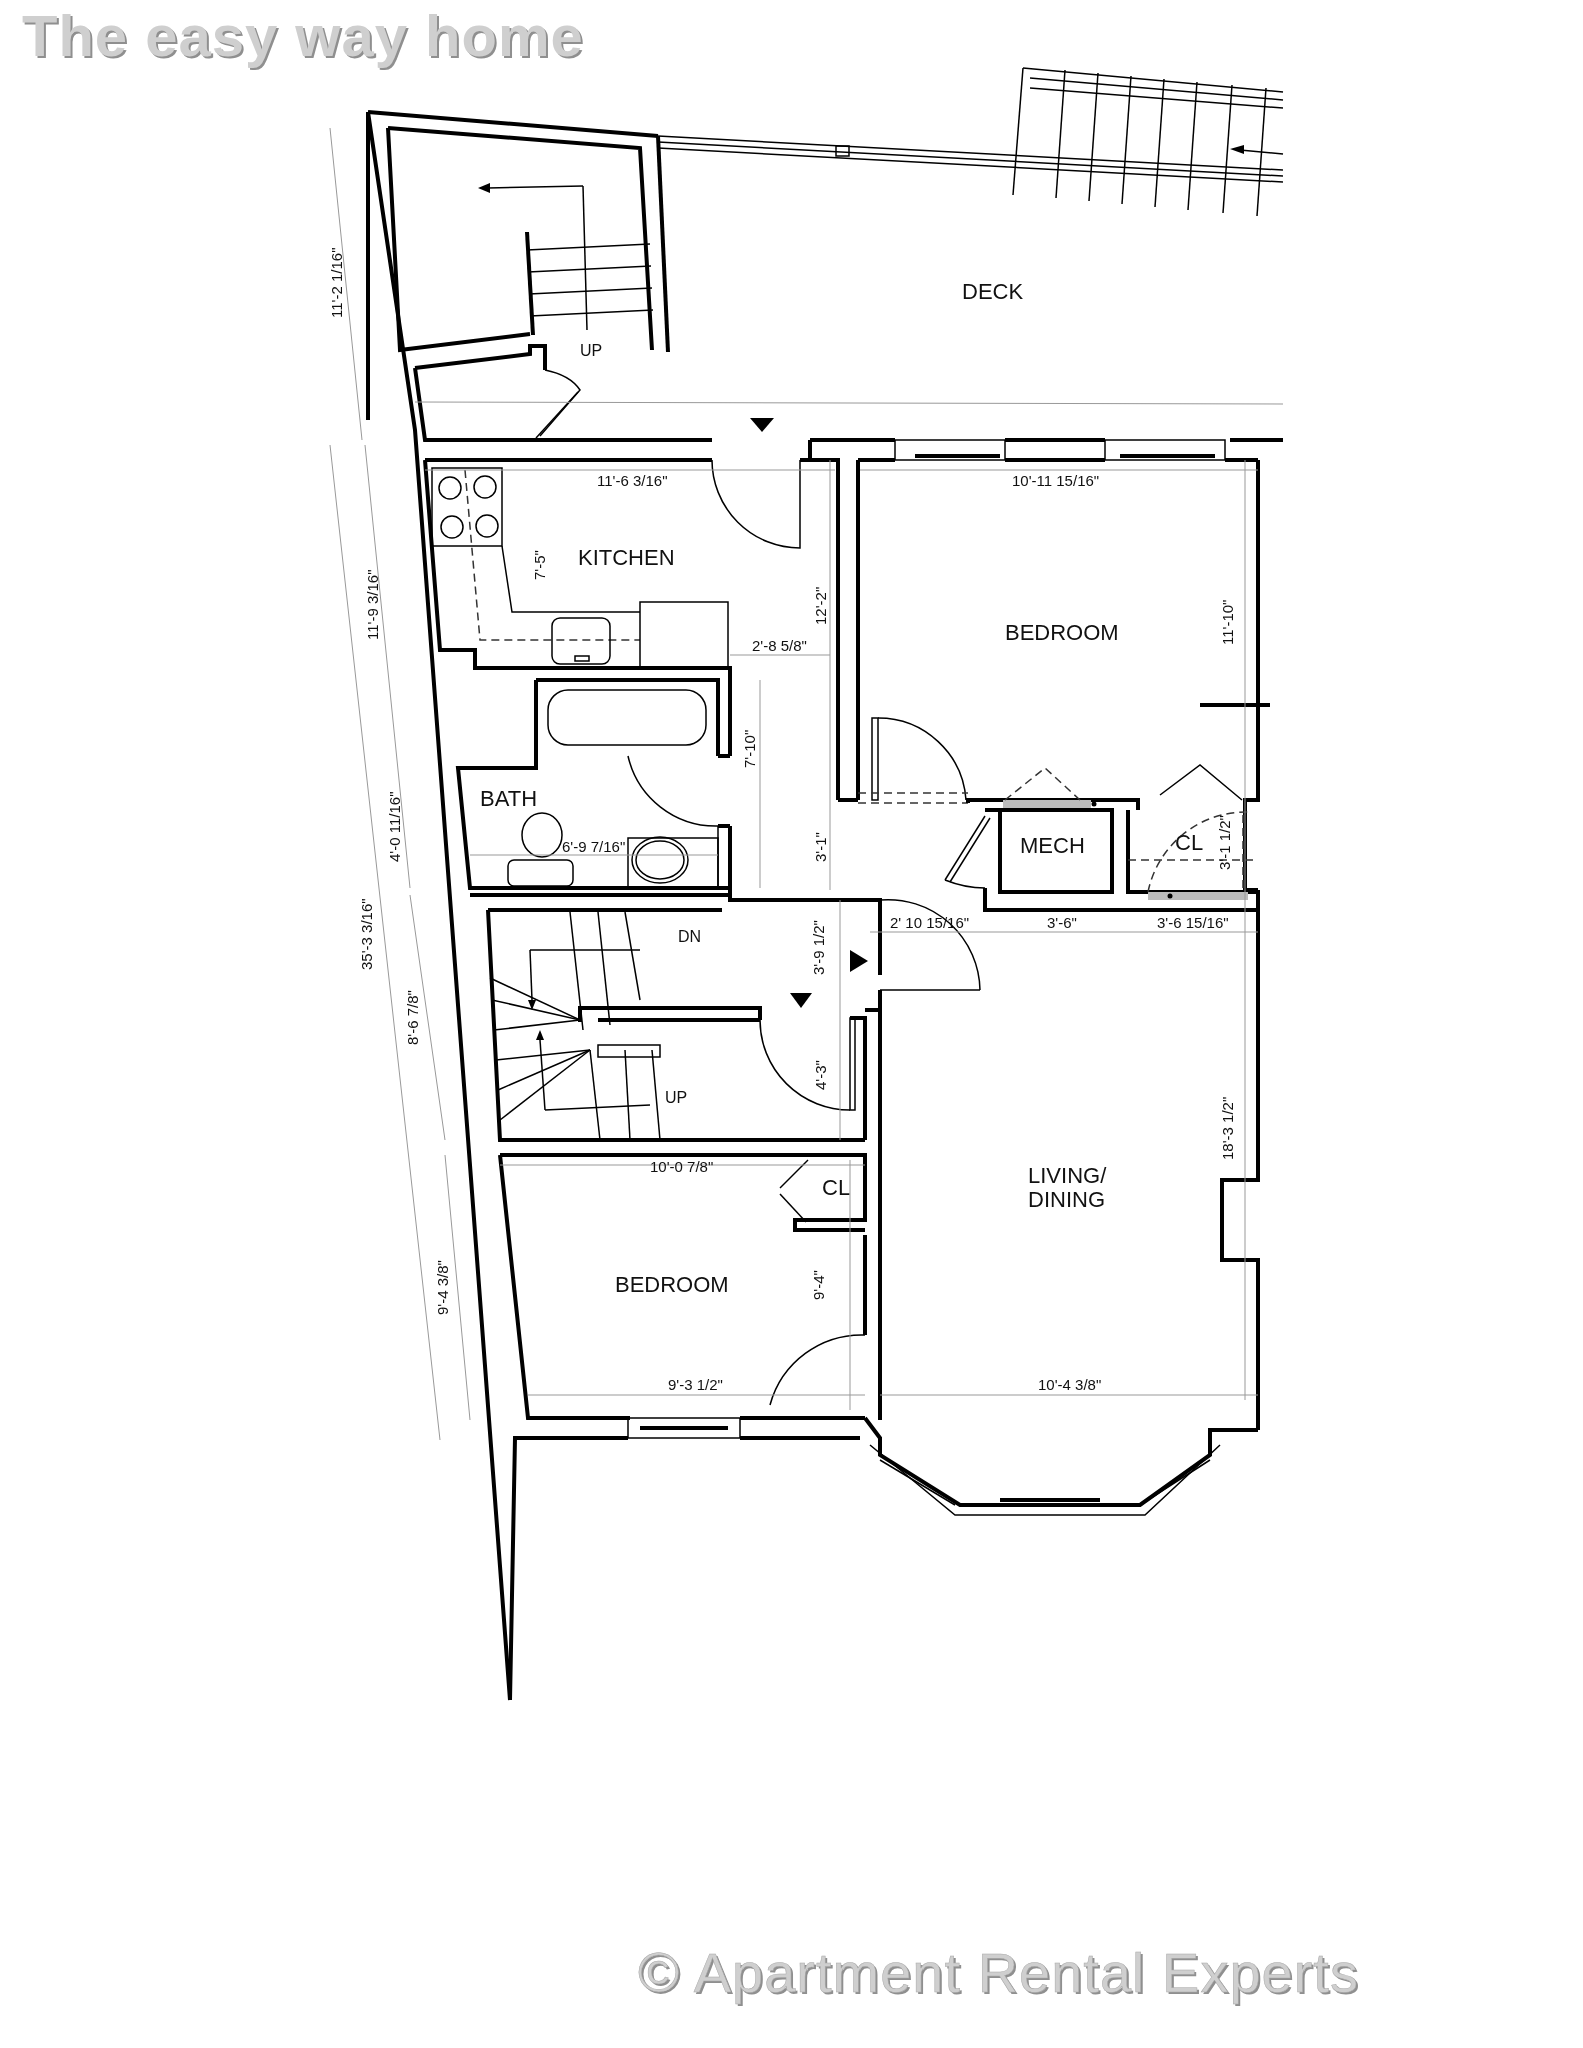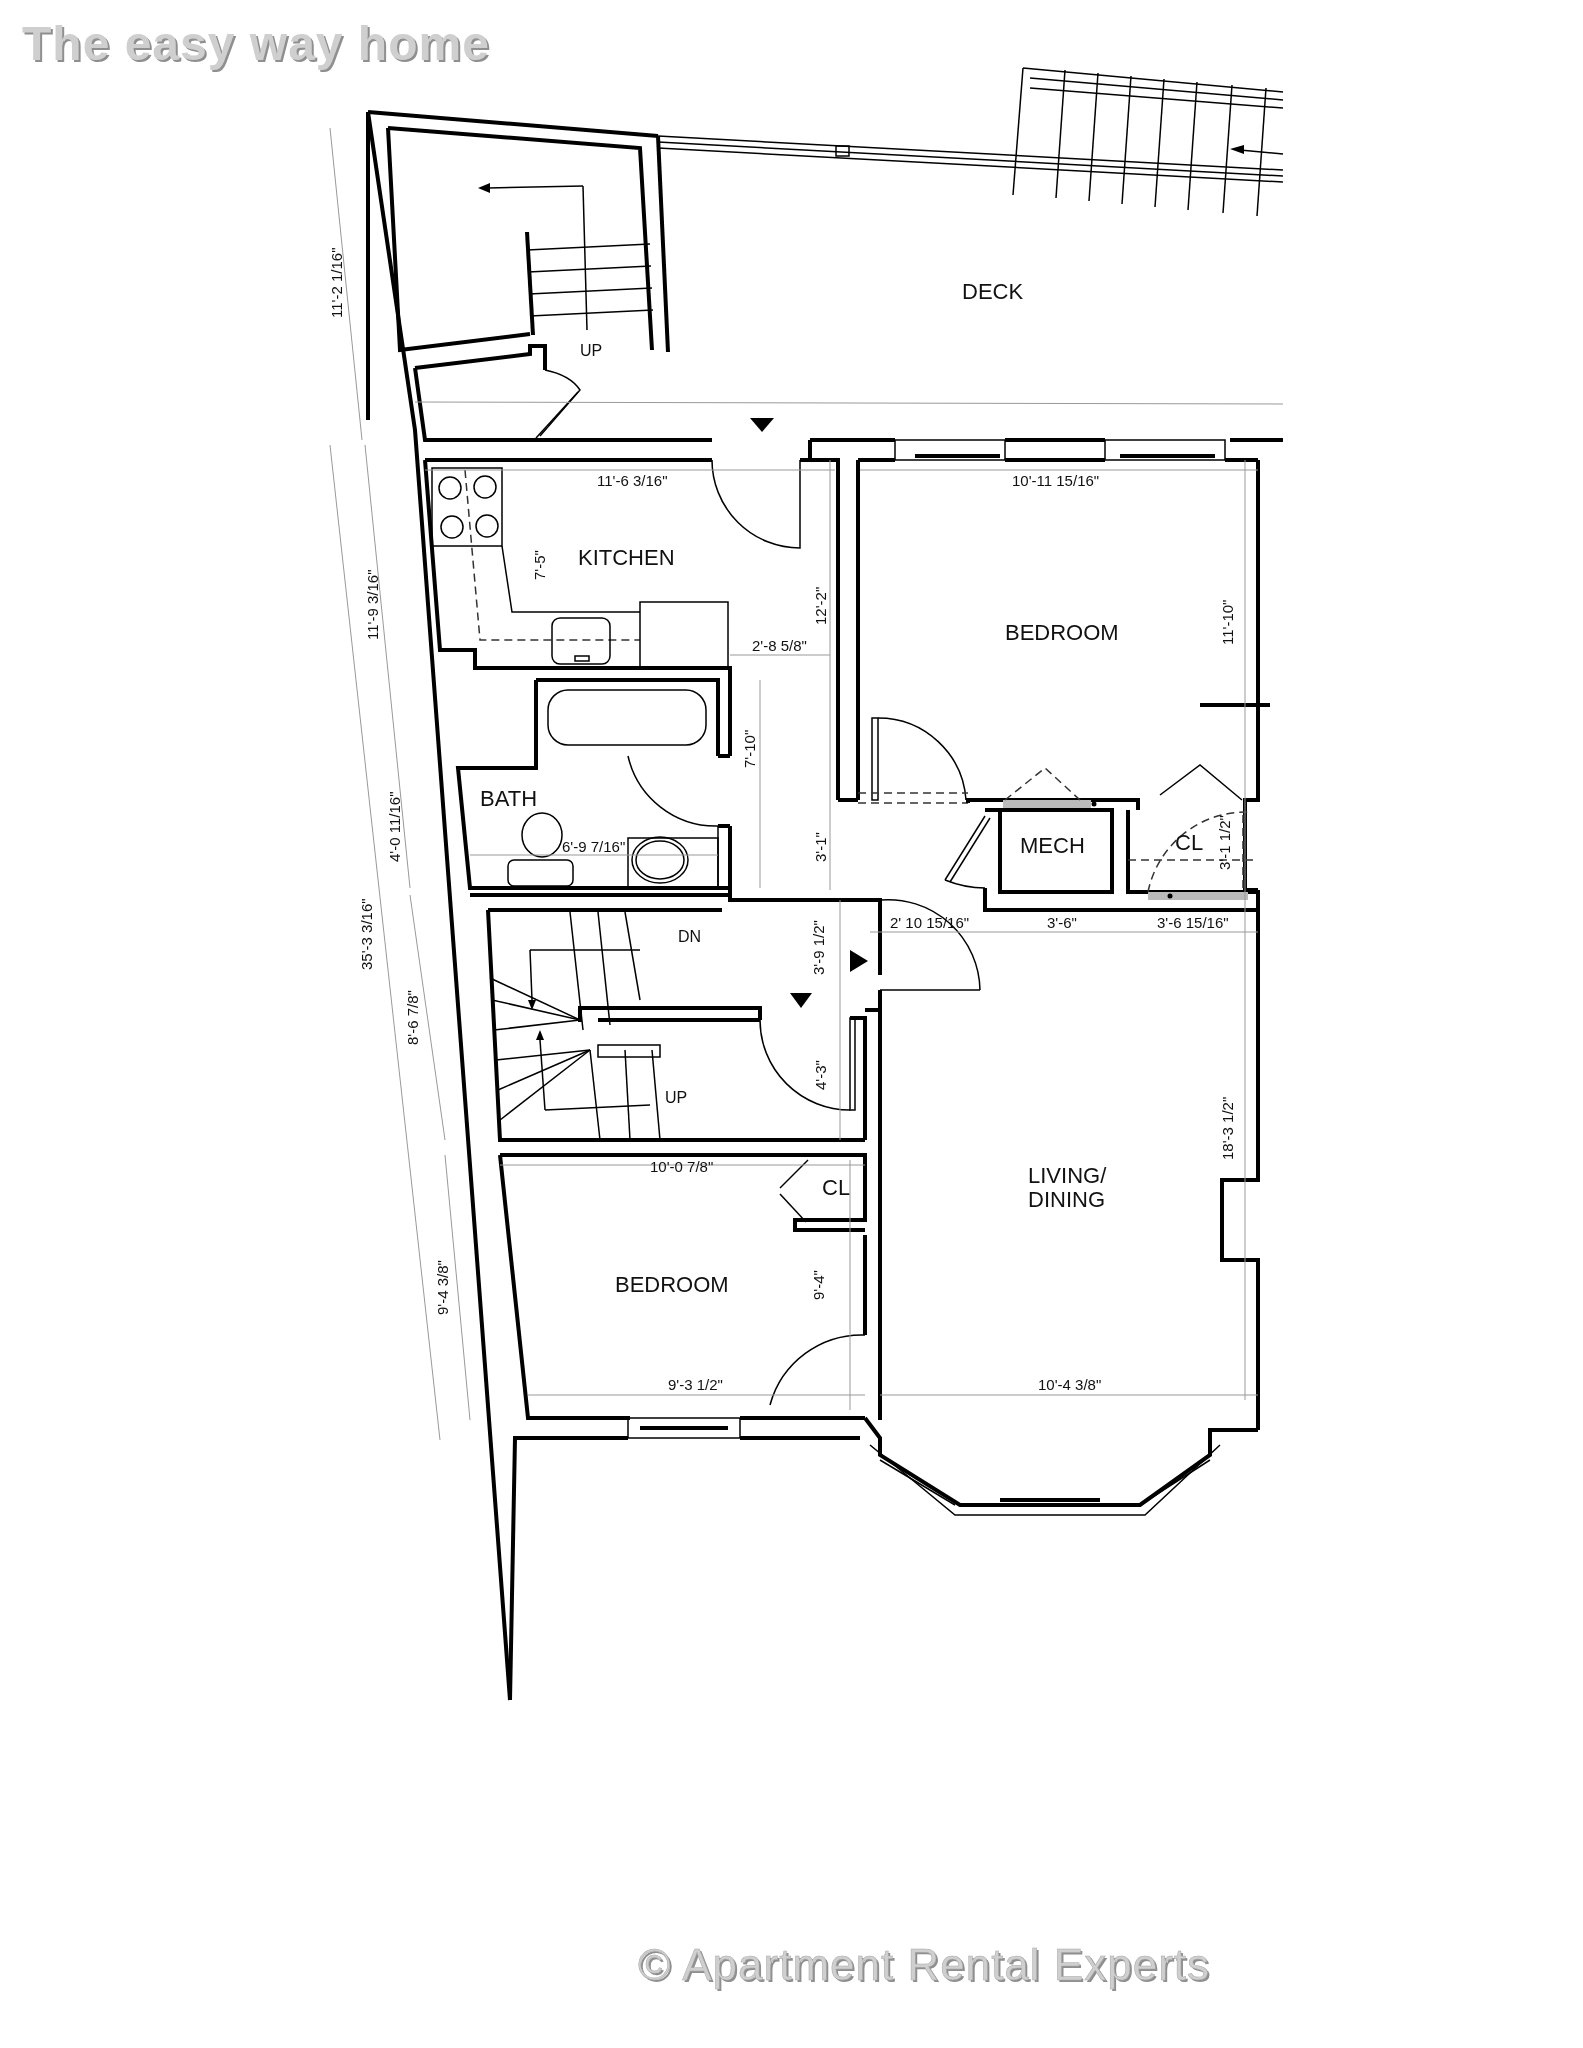--- a/index.html
+++ b/index.html
@@ -1,19 +1,19 @@
 <!DOCTYPE html>
 <html><head>
 <meta charset="utf-8">
 <style>
   html,body{margin:0;padding:0;background:#fff;}
   body{width:1583px;height:2048px;position:relative;overflow:hidden;font-family:"Liberation Sans",sans-serif;}
   .wm{position:absolute;font-family:"Liberation Sans",sans-serif;font-weight:bold;color:#cfcfcf;text-shadow:2px 2px 0 #8f8f8f;letter-spacing:1px;white-space:nowrap;}
-  #tagline{left:22px;top:16px;font-size:48px;text-align:center;}
-  #copyright{left:638px;top:1940px;font-size:44px;font-weight:normal;-webkit-text-stroke:0.5px #a8a8a8;}
+  #tagline{left:22px;top:2px;font-size:58px;text-align:center;}
+  #copyright{left:638px;top:1940px;font-size:56px;font-weight:normal;-webkit-text-stroke:0.5px #a8a8a8;}
   svg{position:absolute;left:0;top:0;}
   .room{font-family:"Liberation Sans",sans-serif;font-size:22px;fill:#111;}
   .dim{font-family:"Liberation Sans",sans-serif;font-size:15px;fill:#111;}
   .small{font-family:"Liberation Sans",sans-serif;font-size:16px;fill:#111;}
   .wall{stroke:#000;stroke-width:4;fill:none;}
   .thin{stroke:#000;stroke-width:1.5;fill:none;}
   .hair{stroke:#999;stroke-width:1;fill:none;}
   .dash{stroke:#333;stroke-width:1.5;fill:none;stroke-dasharray:8 5;}
 </style>
 </head>

